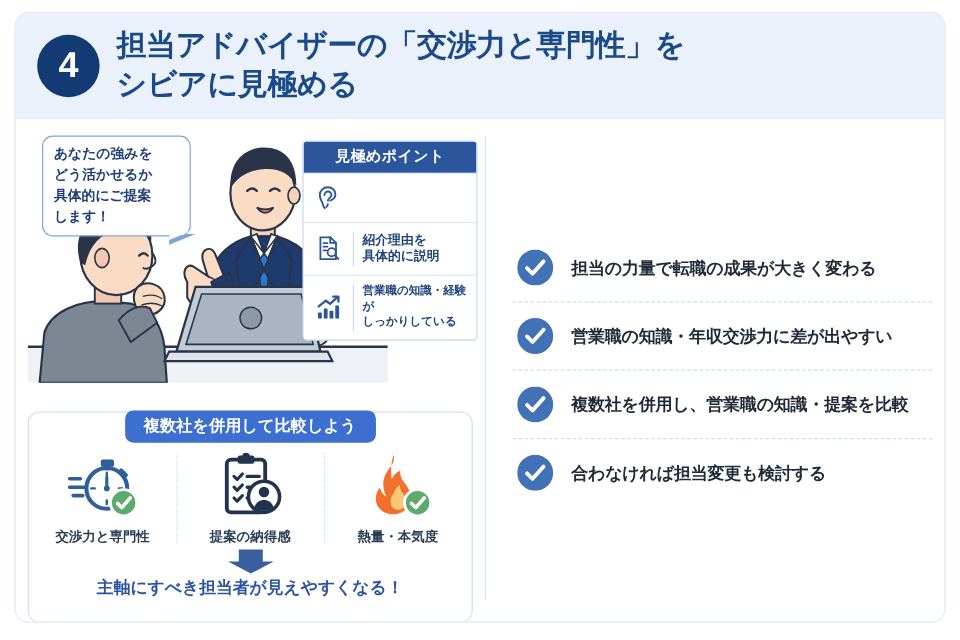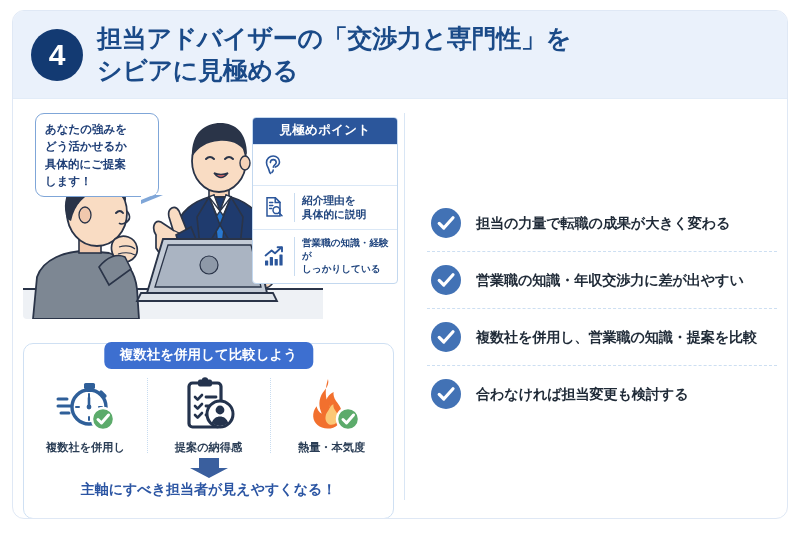--- a/index.html
+++ b/index.html
@@ -263,21 +263,21 @@
                 <path d="M46 15l4 4" stroke="#2f5f99" stroke-width="3.2" stroke-linecap="round"></path>
                 <g stroke="#2f5f99" stroke-width="2" stroke-linecap="round">
                   <path d="M34 17v3M34 40v3M21 30h3M44 30h3"></path>
                 </g>
                 <path d="M34 30l0-9" stroke="#2f5f99" stroke-width="2.6" stroke-linecap="round"></path>
                 <circle cx="34" cy="30" r="2.4" fill="#2f5f99"></circle>
                 <circle cx="48" cy="42" r="11" fill="#5cab6b" stroke="#ffffff" stroke-width="2.4"></circle>
                 <path d="M43 42.5l3.5 3.5L53.5 38" stroke="#ffffff" stroke-width="3" fill="none" stroke-linecap="round" stroke-linejoin="round"></path>
               </svg>
             </div>
-            <div class="cmp-lab">複数社を併用し</div>
+            <div class="cmp-lab">交渉力と専門性</div>
           </div>
 
           <div class="cmp-col">
             <div class="cmp-ico">
               <svg width="62" height="56" viewBox="0 0 62 56">
                 <rect x="11" y="6" width="32" height="44" rx="3.5" fill="#ffffff" stroke="#24334d" stroke-width="3.2"></rect>
                 <rect x="20" y="2.5" width="14" height="7" rx="2" fill="#24334d"></rect>
                 <circle cx="27" cy="3.5" r="3.2" fill="#24334d"></circle>
                 <g stroke="#24334d" stroke-width="2.6" fill="none" stroke-linecap="round" stroke-linejoin="round">
                   <path d="M17 20l2.6 2.6L24 18"></path>

